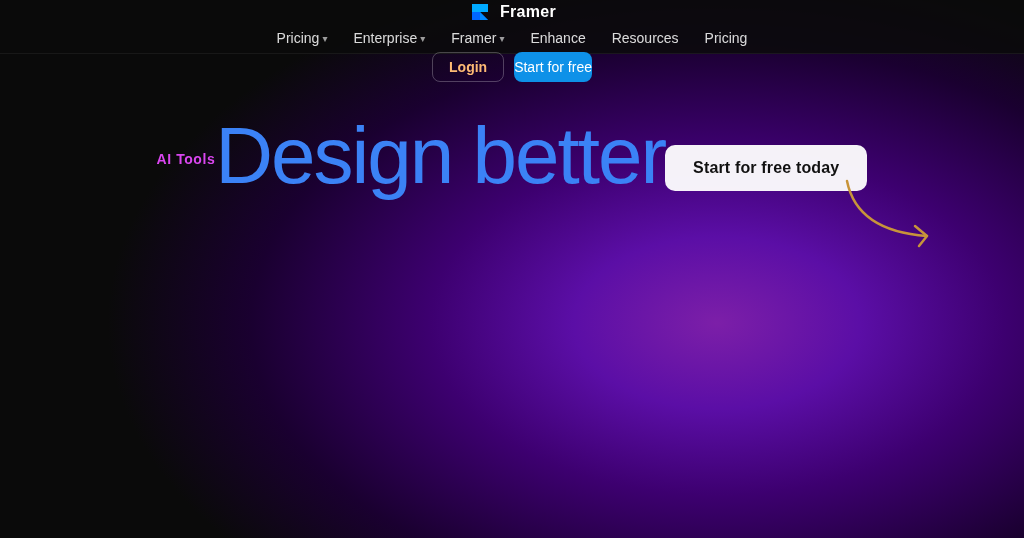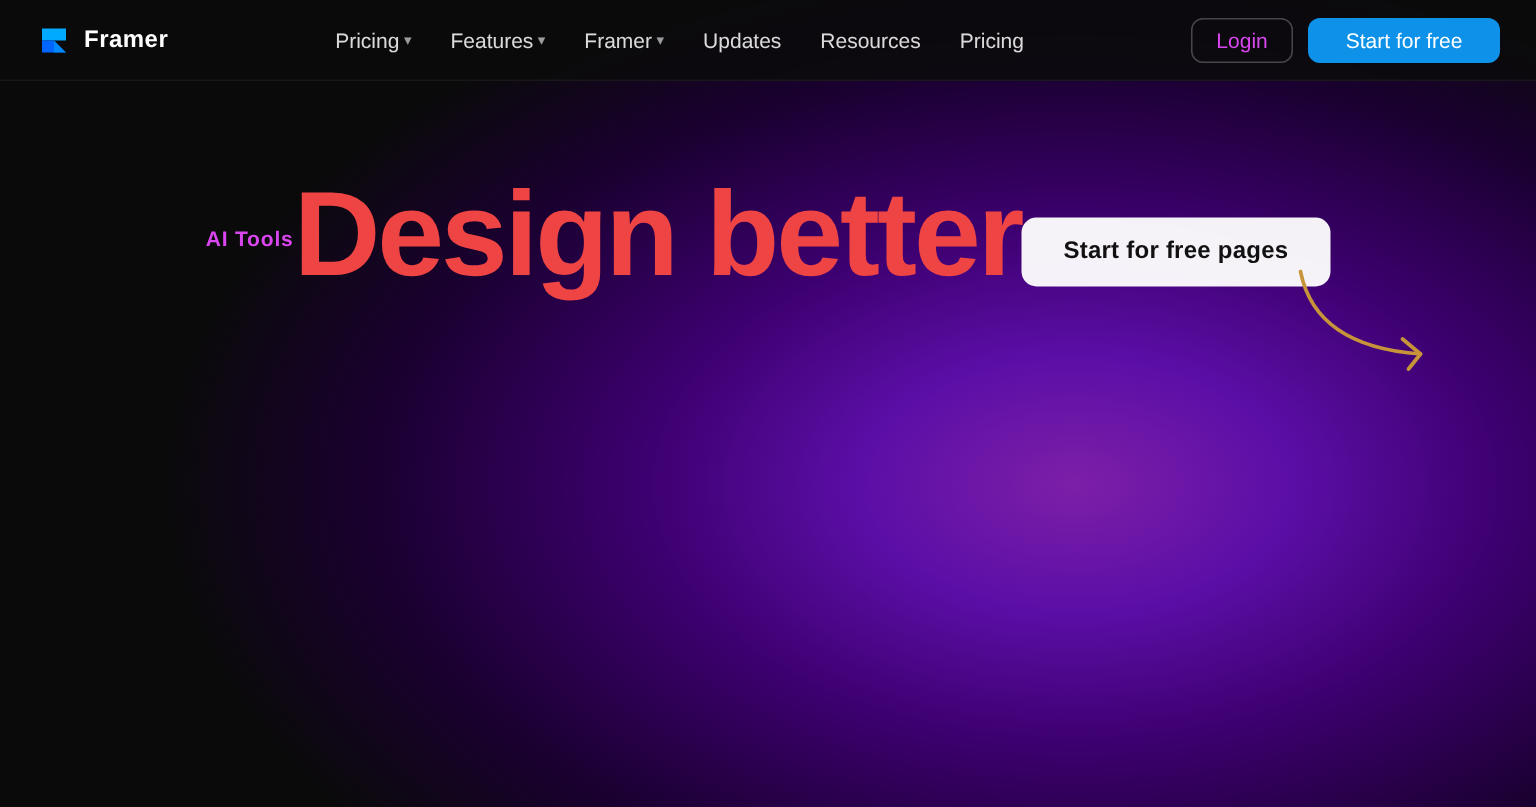--- a/index.html
+++ b/index.html
@@ -25,20 +25,21 @@
     nav {
       position: relative;
       z-index: 10;
       display: flex;
       align-items: center;
       justify-content: space-between;
       padding: 0 24px;
       height: 54px;
       background: rgba(10,10,10,0.85);
       border-bottom: 1px solid rgba(255,255,255,0.06);
+      flex-direction: column;
     }
 
     .nav-left {
       display: flex;
       align-items: center;
       gap: 8px;
     }
 
     .logo-icon {
       width: 24px;
@@ -76,36 +77,36 @@
       opacity: 0.7;
     }
 
     .nav-right {
       display: flex;
       align-items: center;
       gap: 10px;
     }
 
     .btn-login {
-      color: #d946ef;
+      color: #fdba74;
       background: transparent;
       border: 1px solid rgba(255,255,255,0.25);
       border-radius: 8px;
       padding: 6px 16px;
       font-size: 14px;
-      font-weight: 400;
+      font-weight: 700;
       cursor: pointer;
     }
 
     .btn-start {
       color: #fff;
       background: #0e91e8;
       border: none;
       border-radius: 8px;
-      padding: 7px 25px;
+      padding: 7px 0;
       font-size: 14px;
       font-weight: 500;
       cursor: pointer;
     }
 
     
     .hero {
       position: relative;
       z-index: 5;
       display: flex;
@@ -118,23 +119,23 @@
 
     .hero-tag {
       color: #d946ef;
       font-size: 14px;
       font-weight: 600;
       letter-spacing: 0.04em;
       margin-bottom: 18px;
     }
 
     .hero-title {
-      color: #ef4444;
+      color: #3b82f6;
       font-size: 80px;
-      font-weight: 700;
+      font-weight: 400;
       line-height: 1.05;
       letter-spacing: -2px;
       margin-bottom: 24px;
       max-width: 700px;
     }
 
     .hero-subtitle {
       color: rgba(255,255,255,0.75);
       font-size: 16px;
       font-weight: 400;
@@ -189,29 +190,29 @@
     </svg>
     <span class="logo-text">Framer</span>
   </div>
 
   <div class="nav-center">
     <span class="nav-item">
       <span>Pricing</span>
       <span class="chevron">▾</span>
     </span>
     <span class="nav-item">
-      <span>Features</span>
+      <span>Enterprise</span>
       <span class="chevron">▾</span>
     </span>
     <span class="nav-item">
       <span>Framer</span>
       <span class="chevron">▾</span>
     </span>
     <span class="nav-item">
-      <span>Updates</span>
+      <span>Enhance</span>
     </span>
     <span class="nav-item">
       <span>Resources</span>
     </span>
     <span class="nav-item">
       <span>Pricing</span>
     </span>
   </div>
 
   <div class="nav-right">
@@ -222,21 +223,21 @@
 
 <section class="hero">
   <div class="hero-tag">AI Tools</div>
 
   <h1 class="hero-title">
     <span>Design better</span><br>
   </h1>
 
 
   <div class="hero-cta-area">
-    <button class="btn-cta">Start for free pages</button>
+    <button class="btn-cta">Start for free today</button>
 
     <div class="arrow-container">
       <svg class="arrow-svg" viewBox="0 0 120 80" fill="none" xmlns="http://www.w3.org/2000/svg">
         <path d="M10 10 Q 20 60 90 65" stroke="#c8943a" stroke-width="2.5" fill="none" stroke-linecap="round"></path>
         <path d="M78 55 L90 65 L82 75" stroke="#c8943a" stroke-width="2.5" fill="none" stroke-linecap="round" stroke-linejoin="round"></path>
       </svg>
     </div>
   </div>
 </section>
 

